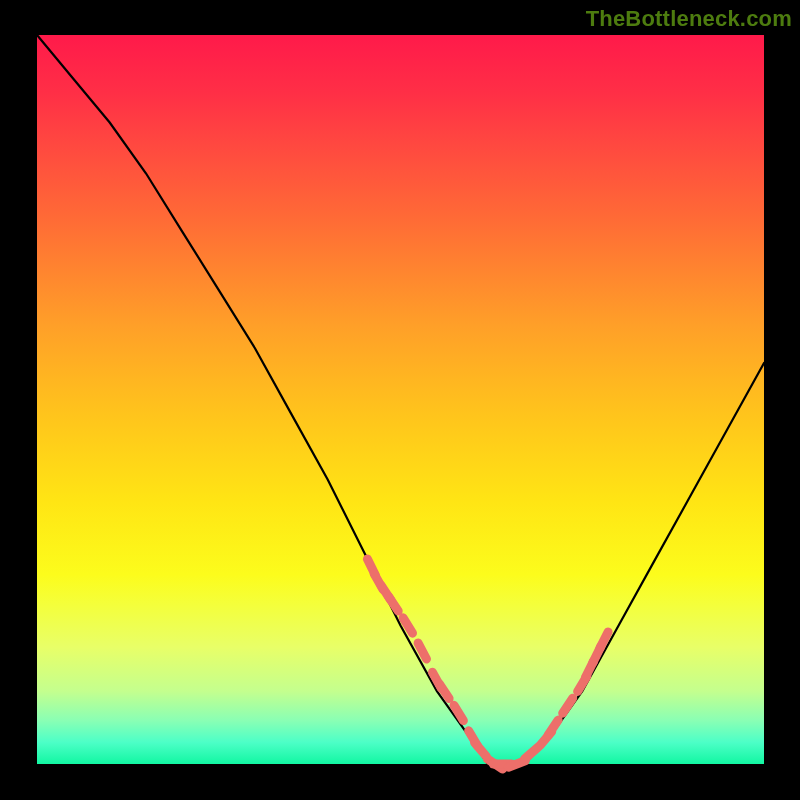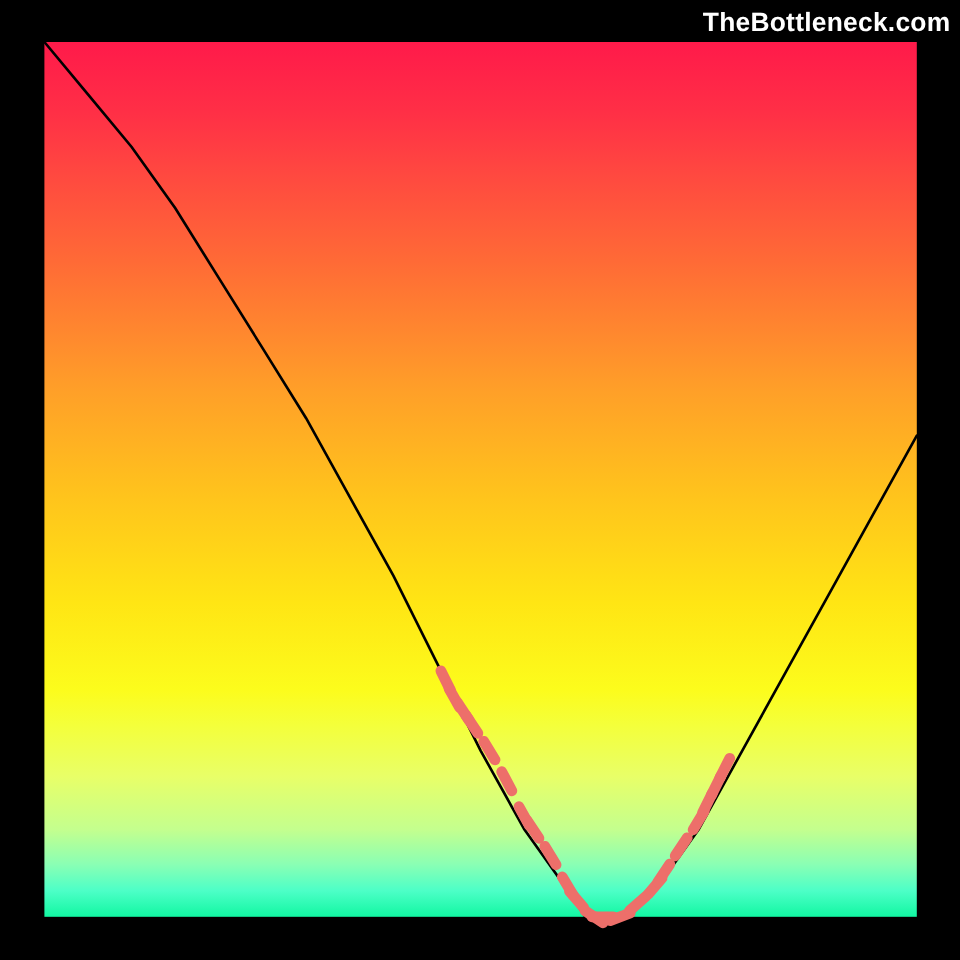--- a/index.html
+++ b/index.html
@@ -39,21 +39,21 @@
       #4dffc7 97%,
       #12f7a2 100%
     );
   }
   .attribution {
     position: absolute;
     right: 8px;
     top: 6px;
     font-size: 22px;
     font-weight: 600;
-    color: #ffffff;
+    color: #4d7c0f;
     letter-spacing: 0.2px;
   }
   svg.overlay {
     position: absolute;
     left: 0;
     top: 0;
     width: 800px;
     height: 800px;
     pointer-events: none;
   }

